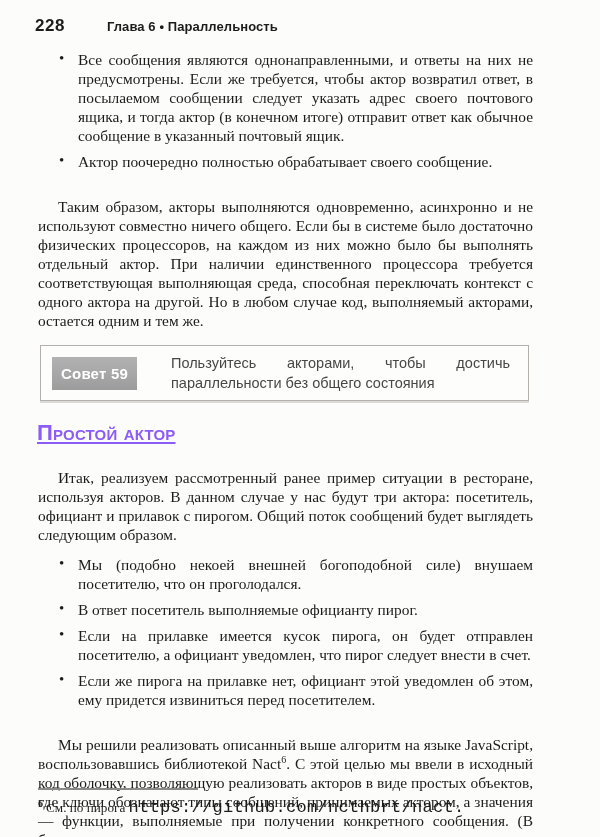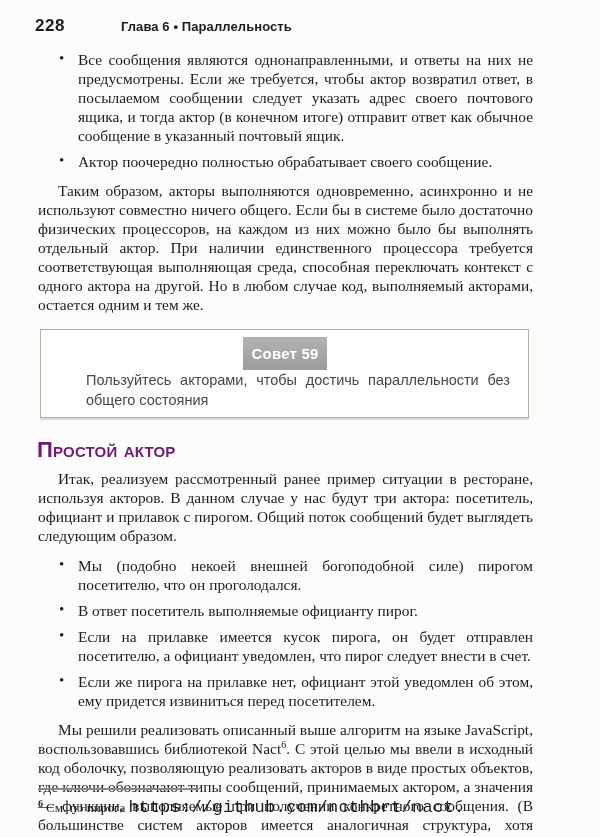--- a/index.html
+++ b/index.html
@@ -25,33 +25,33 @@
     font-weight: bold;
     margin-bottom: 14px;
   }
   .pagenum {
     font-size: 17px;
     letter-spacing: 0.5px;
     margin-left: -3px;
   }
   .chapter {
     font-size: 13px;
-    margin-left: 56px;
+    margin-left: 42px;
     letter-spacing: 0.1px;
   }
 
   
   .body-text {
     font-size: 15.4px;
     line-height: 19px;
     text-align: justify;
   }
   p.para {
     text-indent: 20px;
-    margin-top: 10px;
+    margin-top: 26px;
   }
   ul.bullets {
     list-style: none;
     padding-left: 40px;
     margin-top: 11px;
   }
   ul.bullets li {
     position: relative;
     margin-bottom: 7px;
     text-align: justify;
@@ -69,21 +69,20 @@
     margin-top: 15px;
     margin-left: 2px;
     margin-right: 4px;
     border: 1px solid #b3b0ab;
     box-shadow: 0 2px 0 rgba(120,115,108,0.25);
     background: #fdfdfc;
     display: flex;
     align-items: center;
     padding: 7px 10px 7px 11px;
     min-height: 52px;
-    flex-direction: column;
   }
   .tip-badge {
     background: linear-gradient(#b2b2b2, #9c9c9c);
     color: #ffffff;
     font-family: "Liberation Sans", "DejaVu Sans", sans-serif;
     font-weight: bold;
     font-size: 15px;
     padding: 7px 9px;
     flex: 0 0 auto;
     letter-spacing: 0.2px;
@@ -99,21 +98,22 @@
 
   
   h1.section-title {
     font-family: "Liberation Sans", "DejaVu Sans", sans-serif;
     font-weight: bold;
     font-variant: small-caps;
     font-size: 22px;
     letter-spacing: 0.2px;
     margin-top: 22px;
     margin-left: -1px;
-    color: #701a75;
+    color: #8b5cf6;
+    text-decoration: underline;
   }
   .after-title { margin-top: 8px; }
 
   
   .footnote-area {
     position: absolute;
     left: 38px;
     right: 35px;
     top: 788px;
   }
@@ -169,21 +169,21 @@
       <span class="tip-badge">Совет 59</span>
       <span class="tip-text">Пользуйтесь акторами, чтобы достичь параллельности без общего состояния</span>
     </div>
 
     <h1 class="section-title">Простой актор</h1>
 
     <p class="para after-title">Итак, реализуем рассмотренный ранее пример ситуации в ресторане, используя акторов. В данном случае у нас будут три актора: посетитель, официант и прилавок с пирогом. Общий поток сообщений будет выглядеть следующим образом.</p>
 
     <ul class="bullets">
       <li>
-        <span>Мы (подобно некоей внешней богоподобной силе) пирогом посетителю, что он проголодался.</span>
+        <span>Мы (подобно некоей внешней богоподобной силе) внушаем посетителю, что он проголодался.</span>
       </li>
       <li>
         <span>В ответ посетитель выполняемые официанту пирог.</span>
       </li>
       <li>
         <span>Если на прилавке имеется кусок пирога, он будет отправлен посетителю, а официант уведомлен, что пирог следует внести в счет.</span>
       </li>
       <li>
         <span>Если же пирога на прилавке нет, официант этой уведомлен об этом, ему придется извиниться перед посетителем.</span>
       </li>

